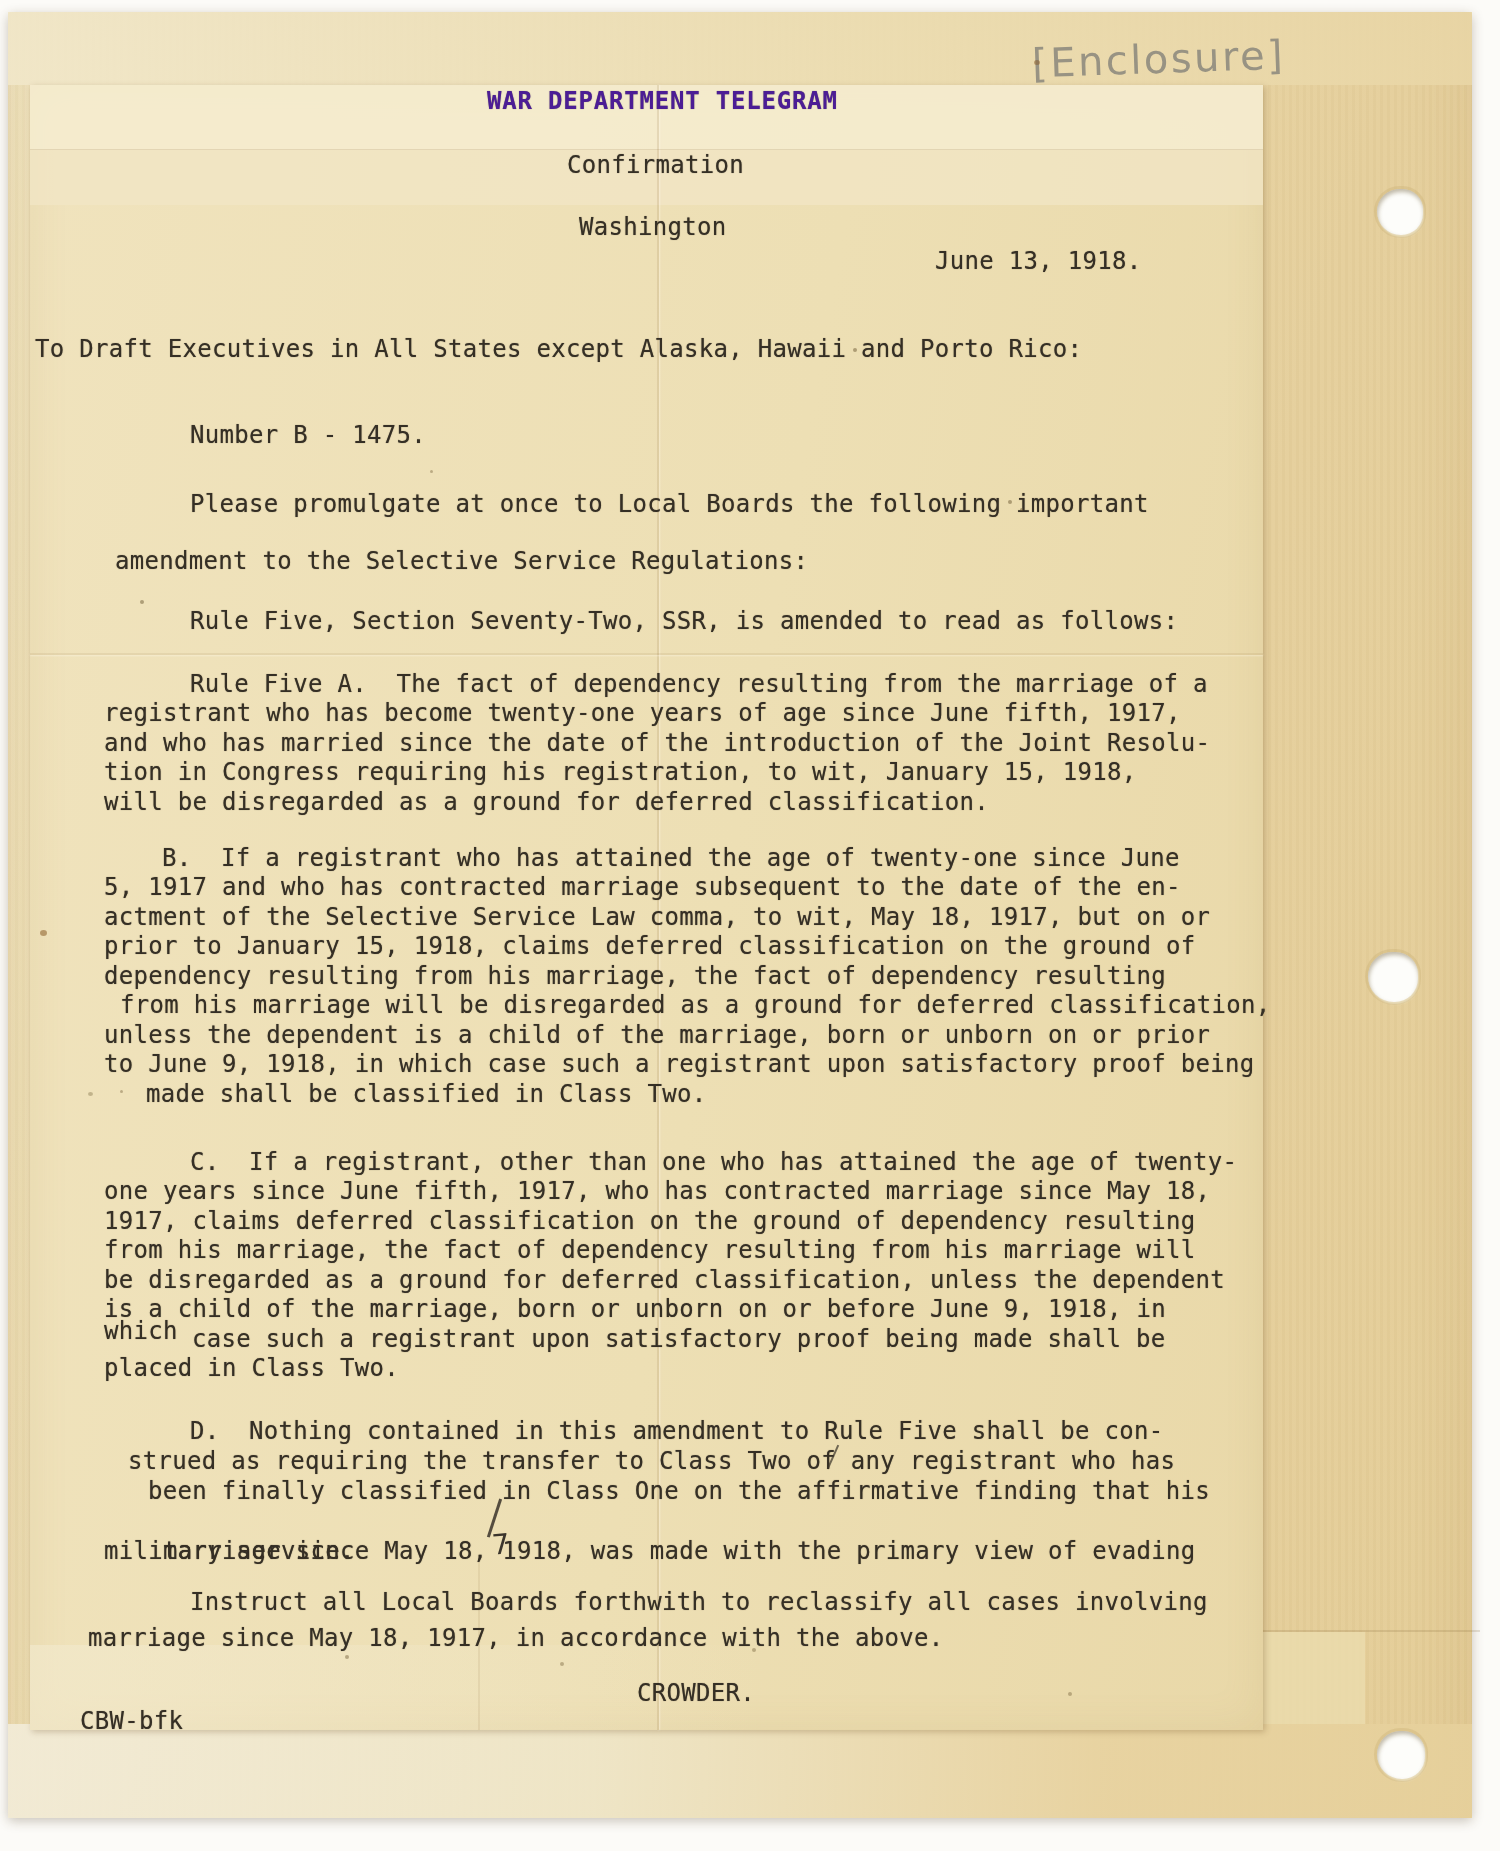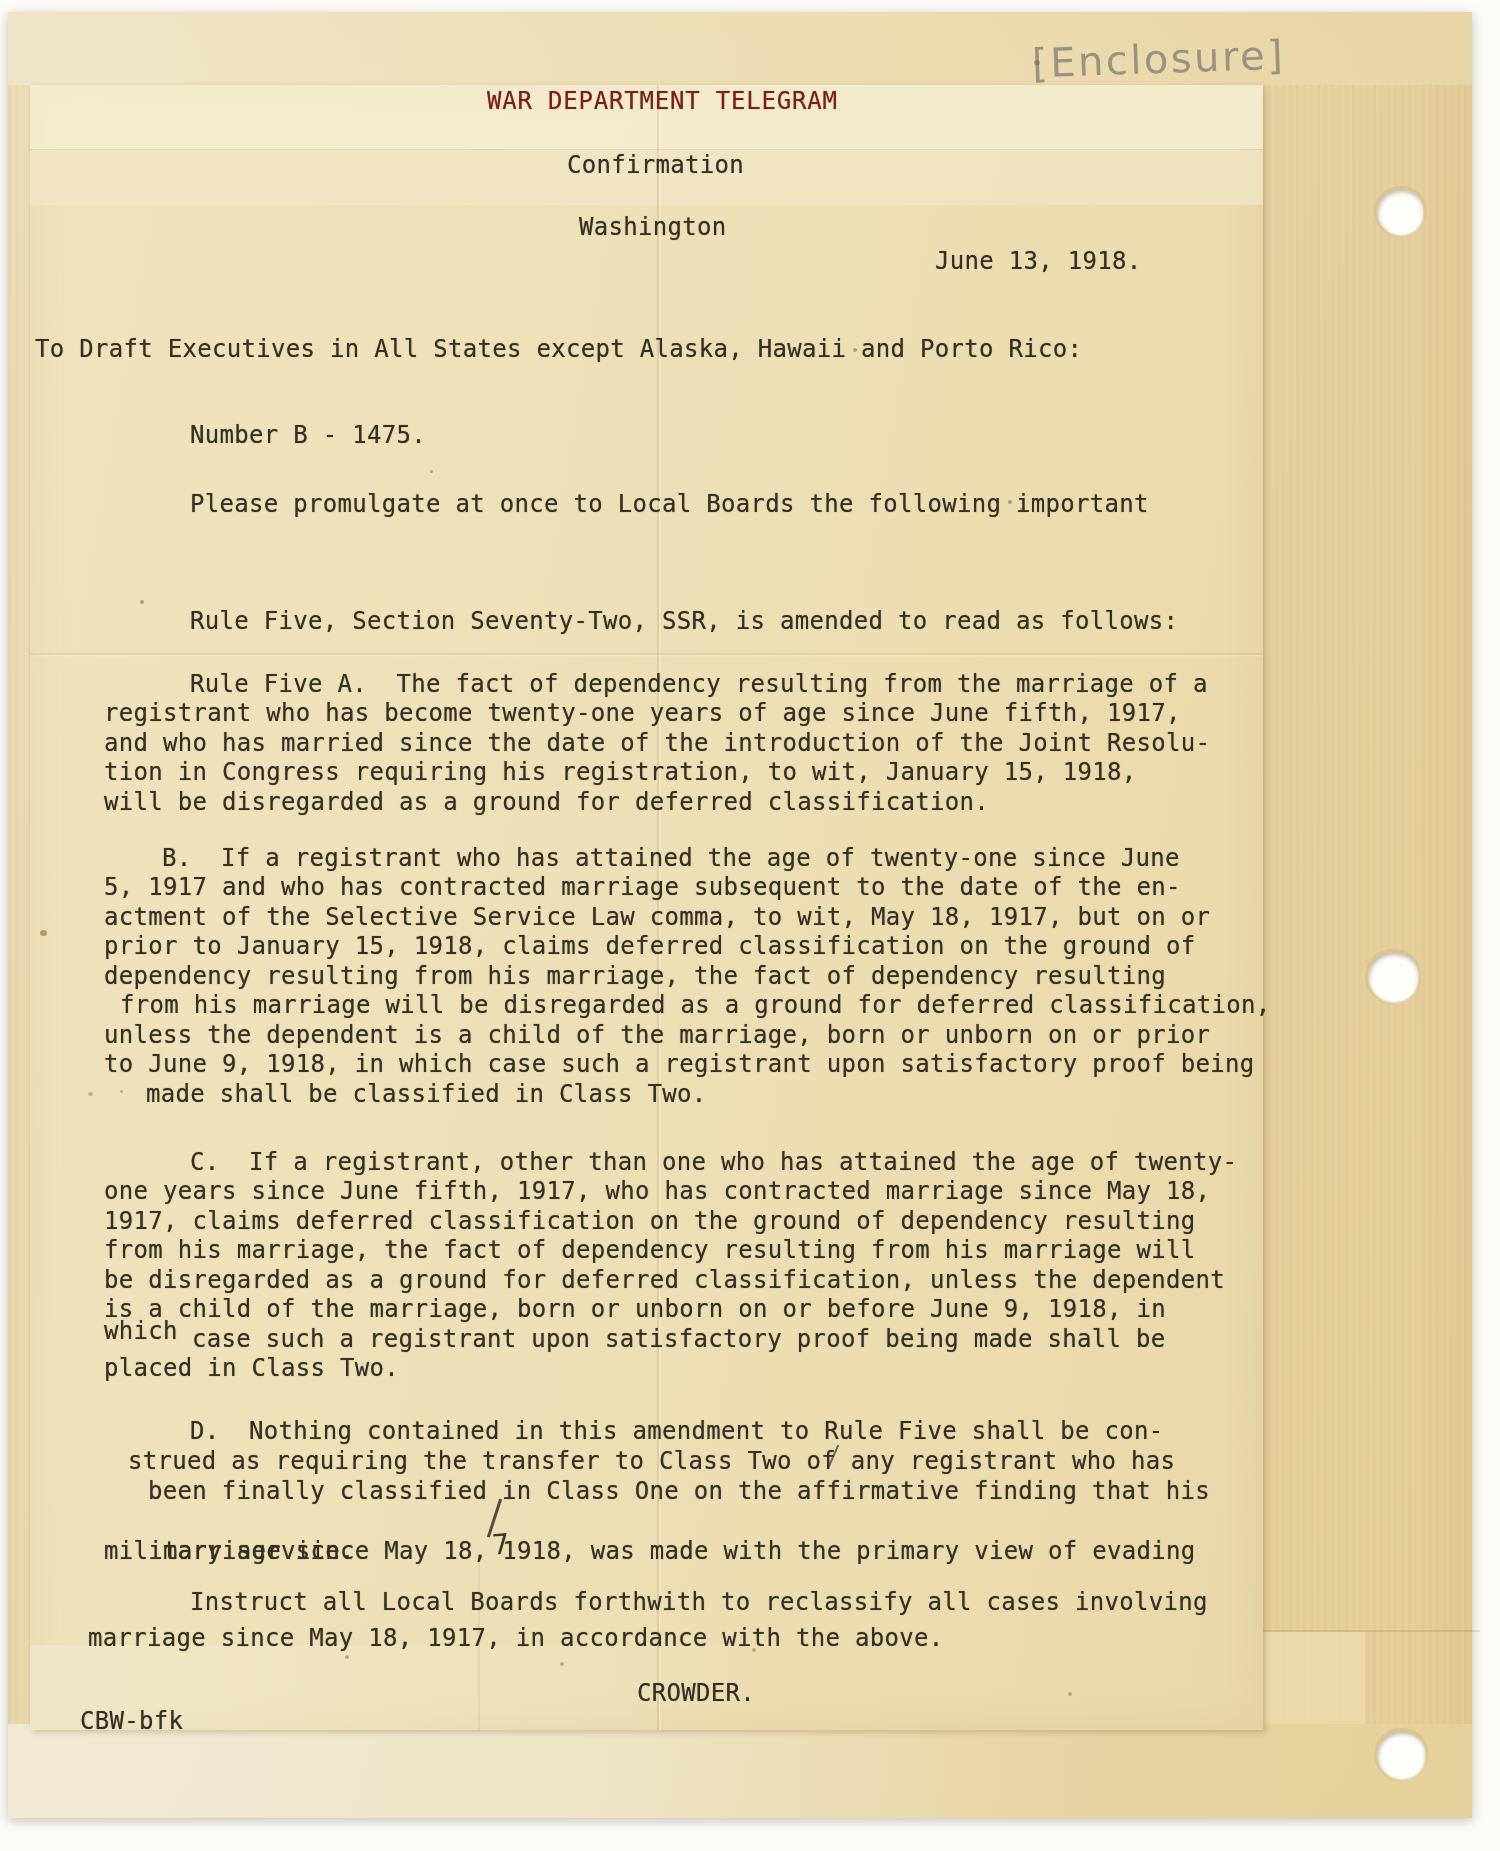--- a/index.html
+++ b/index.html
@@ -11,21 +11,21 @@
     box-shadow:0 3px 12px rgba(70,50,20,.28), inset 0 0 60px rgba(150,110,40,.12);}
   #backing .grain{position:absolute;inset:0;border-radius:3px;opacity:.5;
     background:repeating-linear-gradient(90deg,rgba(120,90,40,.05) 0 3px,rgba(255,250,230,.05) 3px 7px);}
   .band{position:absolute;}
   
   #sheet{position:absolute;left:30px;top:85px;width:1233px;height:1645px;
     background:linear-gradient(100deg,#f0e3bd 0%,#eddfb4 55%,#e9d8a8 100%);
     box-shadow:2px 2px 6px rgba(90,60,20,.25), inset 0 0 40px rgba(160,120,50,.10);}
   .tl{position:absolute;white-space:pre;font:24px/30px "DejaVu Sans Mono",monospace;
       color:#352f25;letter-spacing:.3px;text-shadow:0 0 1px rgba(45,38,28,.55);}
-  .tl.bold{font-weight:normal;letter-spacing:.8px;color:#7f1d1d;}
+  .tl.bold{font-weight:bold;letter-spacing:.8px;color:#4c1d95;}
   .crease{position:absolute;pointer-events:none;}
   .hole{position:absolute;background:#fdfdfa;border-radius:52% 48% 50% 55%;
     box-shadow:inset 1px 3px 4px rgba(95,75,35,.38), 0 0 0 3px rgba(200,175,115,.35), 1px 2px 2px rgba(255,255,245,.8);}
   .speck{position:absolute;border-radius:50%;background:#6e5b35;opacity:.5;}
   #enclosure{position:absolute;left:1032px;top:36px;font-family:"DejaVu Sans",sans-serif;
     font-size:40px;color:#908c7f;letter-spacing:2.5px;transform:rotate(-2deg);opacity:.9;}
   #slash8{position:absolute;left:493px;top:1498px;width:2.5px;height:40px;background:#3a332a;
     transform:rotate(18deg);opacity:.85;}
   #seven{position:absolute;left:492px;top:1528px;font-family:"DejaVu Sans",sans-serif;
     font-size:28px;color:#3b352c;transform:rotate(-5deg);}
@@ -64,20 +64,21 @@
 
   <div class="tl bold" style="left:487px;top:86px;">WAR DEPARTMENT TELEGRAM</div>
   <div class="tl" style="left:567px;top:150px;">Confirmation</div>
   <div class="tl" style="left:579px;top:212px;">Washington</div>
   <div class="tl" style="left:935px;top:246px;">June 13, 1918.</div>
 
   <div class="tl" style="left:35px;top:334px;">To Draft Executives in All States except Alaska, Hawaii and Porto Rico:</div>
 
   <div class="tl" style="left:190px;top:420px;">Number B - 1475.</div>
   <div class="tl" style="left:190px;top:489px;">Please promulgate at once to Local Boards the following important</div>
+  <div class="tl" style="left:115px;top:546px;">amendment to the Selective Service Regulations:</div>
   <div class="tl" style="left:190px;top:606px;">Rule Five, Section Seventy-Two, SSR, is amended to read as follows:</div>
 
   <div class="tl" style="left:190px;top:669px;">Rule Five A.  The fact of dependency resulting from the marriage of a</div>
   <div class="tl" style="left:104px;top:698px;">registrant who has become twenty-one years of age since June fifth, 1917,</div>
   <div class="tl" style="left:104px;top:728px;">and who has married since the date of the introduction of the Joint Resolu-</div>
   <div class="tl" style="left:104px;top:757px;">tion in Congress requiring his registration, to wit, January 15, 1918,</div>
   <div class="tl" style="left:104px;top:787px;">will be disregarded as a ground for deferred classification.</div>
 
   <div class="tl" style="left:162px;top:843px;">B.  If a registrant who has attained the age of twenty-one since June</div>
   <div class="tl" style="left:104px;top:872px;">5, 1917 and who has contracted marriage subsequent to the date of the en-</div>

